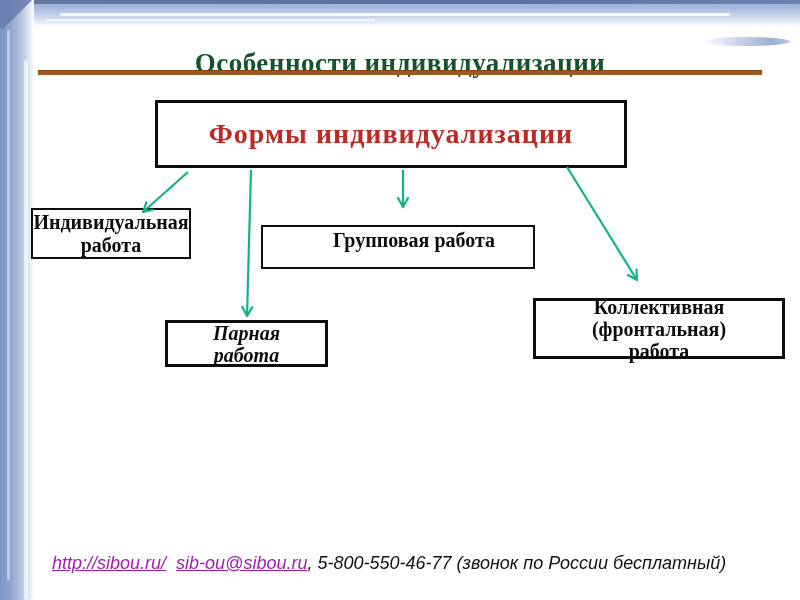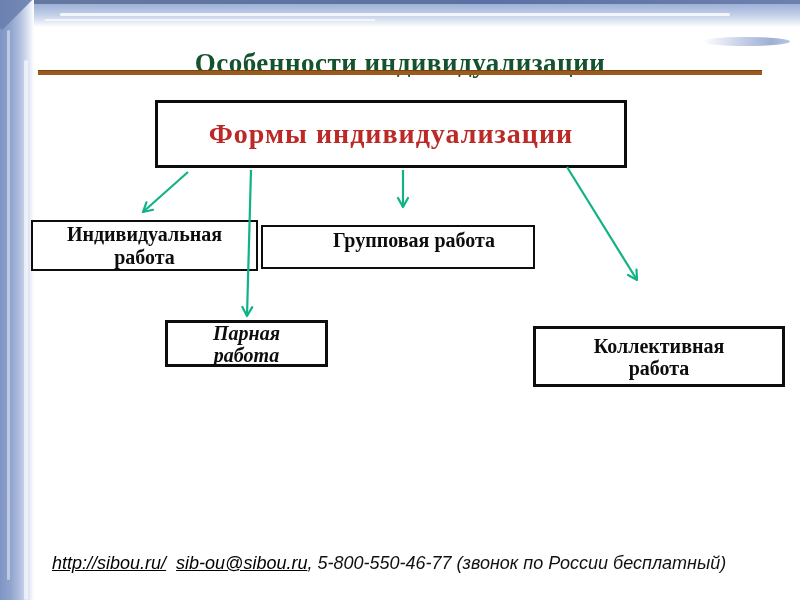--- a/index.html
+++ b/index.html
@@ -67,39 +67,39 @@
   .box {
     position: absolute; background: #ffffff; border: 3px solid #0d0d0d;
     display: flex; flex-direction: column; align-items: center; justify-content: center;
     text-align: center; font-weight: bold; color: #0d0d0d;
     box-sizing: border-box;
   }
   .root-box {
     left: 155px; top: 100px; width: 472px; height: 68px;
     font-size: 28px; letter-spacing: 1px; color: #bb2a26;
   }
-  .box-individual { left: 31px;  top: 220px; width: 227px; height: 51px; font-size: 20px; line-height: 23px; border-width: 2px; }
+  .box-individual { left: 31px;  top: 208px; width: 160px; height: 51px; font-size: 20px; line-height: 23px; border-width: 2px; }
   .box-group      { left: 261px; top: 225px; width: 274px; height: 44px; font-size: 20px; line-height: 22px; border-width: 2px; justify-content: flex-start; padding-top: 2px; padding-left: 32px; }
   .box-pair       { left: 165px; top: 320px; width: 163px; height: 47px; font-size: 20px; line-height: 22px; font-style: italic; }
-  .box-collective { left: 533px; top: 298px; width: 252px; height: 61px; font-size: 20px; line-height: 22px; margin-top: 28px; }
+  .box-collective { left: 533px; top: 298px; width: 252px; height: 61px; font-size: 20px; line-height: 22px; }
   .box .line { display: block; }
 
   
   .arrows {
     position: absolute; left: 0; top: 0; width: 800px; height: 600px;
     pointer-events: none;
   }
 
   
   .footer {
     position: absolute; left: 52px; top: 553px; right: 10px; height: 26px;
     font-family: "Liberation Sans", sans-serif; font-style: italic;
     font-size: 18px; color: #111111; white-space: nowrap;
   }
-  .footer a { color: #000000; text-decoration: underline; }
+  .footer a { color: #a21caf; text-decoration: underline; }
   .footer .gap { display: inline-block; width: 10px; }
 </style>
 </head>
 <body>
 
 <div class="slide">
 
   <div class="deco-top">
     <div class="deco-top-edge"></div>
     <div class="deco-top-streak1"></div>
@@ -128,20 +128,21 @@
     <span class="line">Групповая работа</span>
   </div>
 
   <div class="box box-pair">
     <span class="line">Парная</span>
     <span class="line">работа</span>
   </div>
 
   <div class="box box-collective">
     <span class="line">Коллективная</span>
+    <span class="line">(фронтальная)</span>
     <span class="line">работа</span>
   </div>
 
   <svg class="arrows" viewBox="0 0 800 600" xmlns="http://www.w3.org/2000/svg">
     <defs>
       <marker id="ah" markerUnits="userSpaceOnUse" markerWidth="16" markerHeight="16" refX="11" refY="7" orient="auto">
         <path d="M2,2 L11,7 L2,12" fill="none" stroke="#12b287" stroke-width="2.2" stroke-linecap="round" stroke-linejoin="round"></path>
       </marker>
     </defs>
     <line x1="188" y1="172" x2="143" y2="212" stroke="#12b287" stroke-width="2.2" marker-end="url(#ah)"></line>

